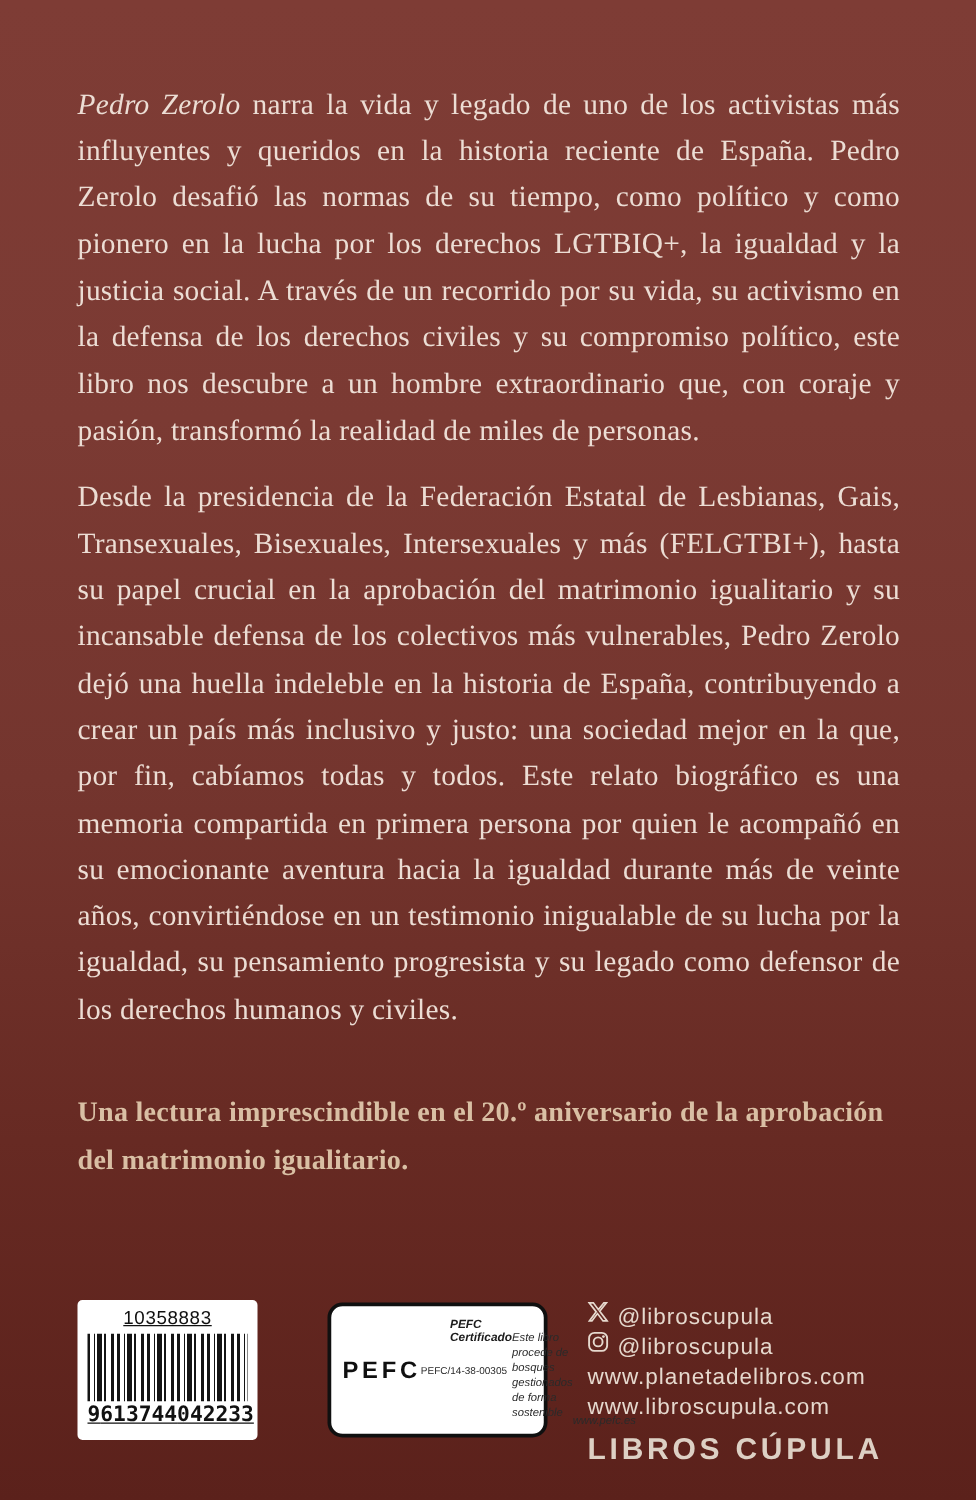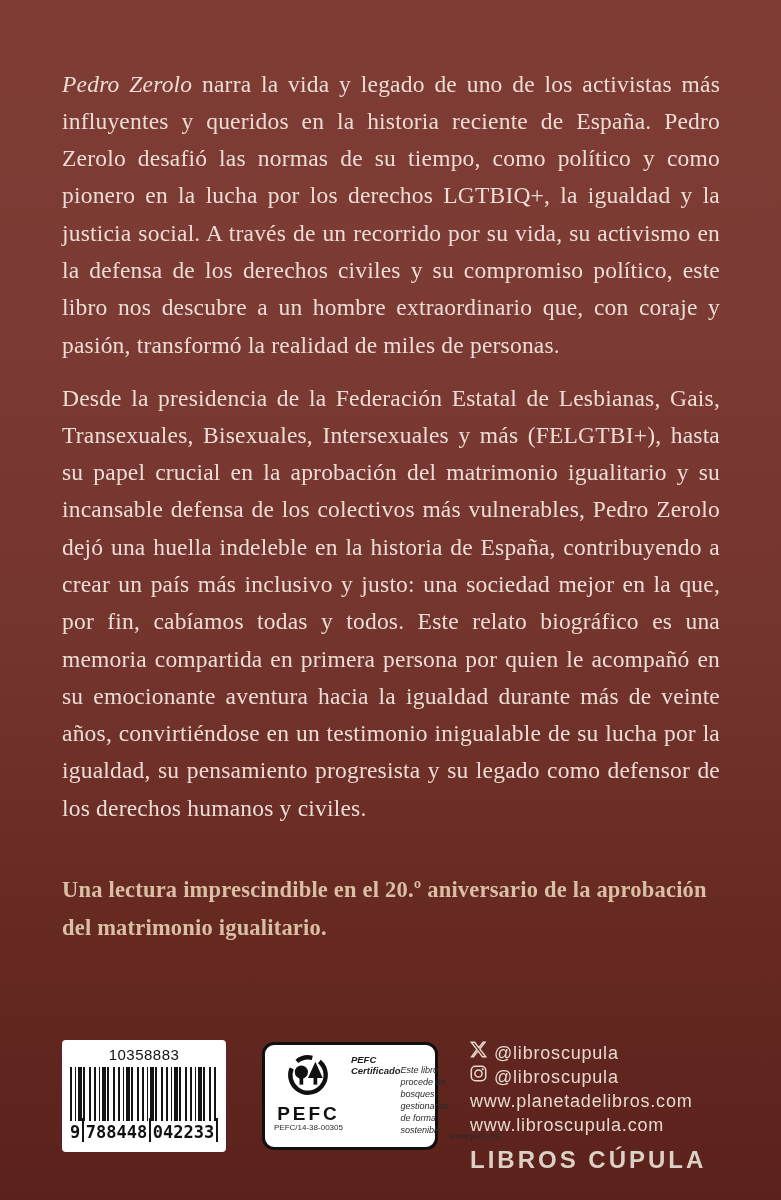--- a/index.html
+++ b/index.html
@@ -23,25 +23,25 @@
   .para2{top:356px;}
   .lead-italic{font-style:italic;}
   .highlight{
     position:absolute;left:62px;width:660px;top:848px;
     color:#d9bfa4;font-weight:bold;
     font-size:22.5px;line-height:38px;
     text-align:left;letter-spacing:.2px;
   }
   
   .barcode-box{
-    position:absolute;left:62px;top:1040px;width:164px;height:112px;
+    position:absolute;left:62px;top:1040px;width:144px;height:112px;
     background:#ffffff;border-radius:4px;
     display:flex;flex-direction:column;align-items:stretch;
     padding:6px 8px 1px 8px;box-sizing:border-box;
-    font-family:"DejaVu Sans Mono", monospace;color:#111;
+    font-family:"DejaVu Sans Mono", monospace;color:#111;text-decoration:underline;
   }
   .barcode-sku{
     text-align:center;font-size:15px;letter-spacing:.5px;line-height:18px;
     font-family:"Liberation Sans", sans-serif;
   }
   .barcode-bars{
     height:54px;margin-top:3px;
     background:repeating-linear-gradient(90deg,
       #141414 0 2px,  #ffffff 2px 5px,
       #141414 5px 6px,#ffffff 6px 8px,
@@ -54,21 +54,21 @@
     font-size:17px;font-weight:bold;line-height:20px;height:20px;margin-top:1px;
   }
   .barcode-digits .guard{width:2px;background:#141414;margin-top:-4px;}
   
   .pefc-box{
     position:absolute;left:262px;top:1042px;width:176px;height:108px;
     background:#ffffff;border:3px solid #101010;border-radius:12px;
     box-sizing:border-box;display:flex;padding:7px 8px 6px 9px;
     font-family:"Liberation Sans", sans-serif;color:#1c1c1c;
   }
-  .pefc-left{width:78px;display:flex;flex-direction:column;align-items:center;}
+  .pefc-left{width:78px;display:flex;flex-direction:row;align-items:center;}
   .pefc-logo{width:56px;height:52px;}
   .pefc-word{
     font-weight:bold;font-size:19px;letter-spacing:3px;line-height:19px;color:#101010;
   }
   .pefc-code{font-size:8px;margin-top:0;white-space:nowrap;color:#2a2a2a;}
   .pefc-right{
     flex:1;display:flex;flex-direction:row;padding-left:8px;padding-top:2px;font-style:italic;
   }
   .pefc-title{font-weight:bold;font-size:9.5px;line-height:11px;}
   .pefc-body{font-size:9px;line-height:12px;margin-top:10px;color:#2a2a2a;}
@@ -99,21 +99,21 @@
   <p class="para para2">Desde la presidencia de la Federación Estatal de Lesbianas, Gais, Transexuales, Bisexuales, Intersexuales y más (FELGTBI+), hasta su papel crucial en la aprobación del matrimonio igualitario y su incansable defensa de los colectivos más vulnerables, Pedro Zerolo dejó una huella indeleble en la historia de España, contribuyendo a crear un país más inclusivo y justo: una sociedad mejor en la que, por fin, cabíamos todas y todos. Este relato biográfico es una memoria compartida en primera persona por quien le acompañó en su emocionante aventura hacia la igualdad durante más de veinte años, convirtiéndose en un testimonio inigualable de su lucha por la igualdad, su pensamiento progresista y su legado como defensor de los derechos humanos y civiles.</p>
 
   <p class="highlight">Una lectura imprescindible en el 20.º aniversario de la aprobación del matrimonio igualitario.</p>
 
   <div class="barcode-box">
     <div class="barcode-sku">10358883</div>
     <div class="barcode-bars"></div>
     <div class="barcode-digits">
       <span>9</span>
       <span class="guard"></span>
-      <span>788448</span>
+      <span>613744</span>
       <span class="guard"></span>
       <span>042233</span>
       <span class="guard"></span>
     </div>
   </div>
 
   <div class="pefc-box">
     <div class="pefc-left">
       <svg class="pefc-logo" viewBox="0 0 76 66" aria-hidden="true">
 

